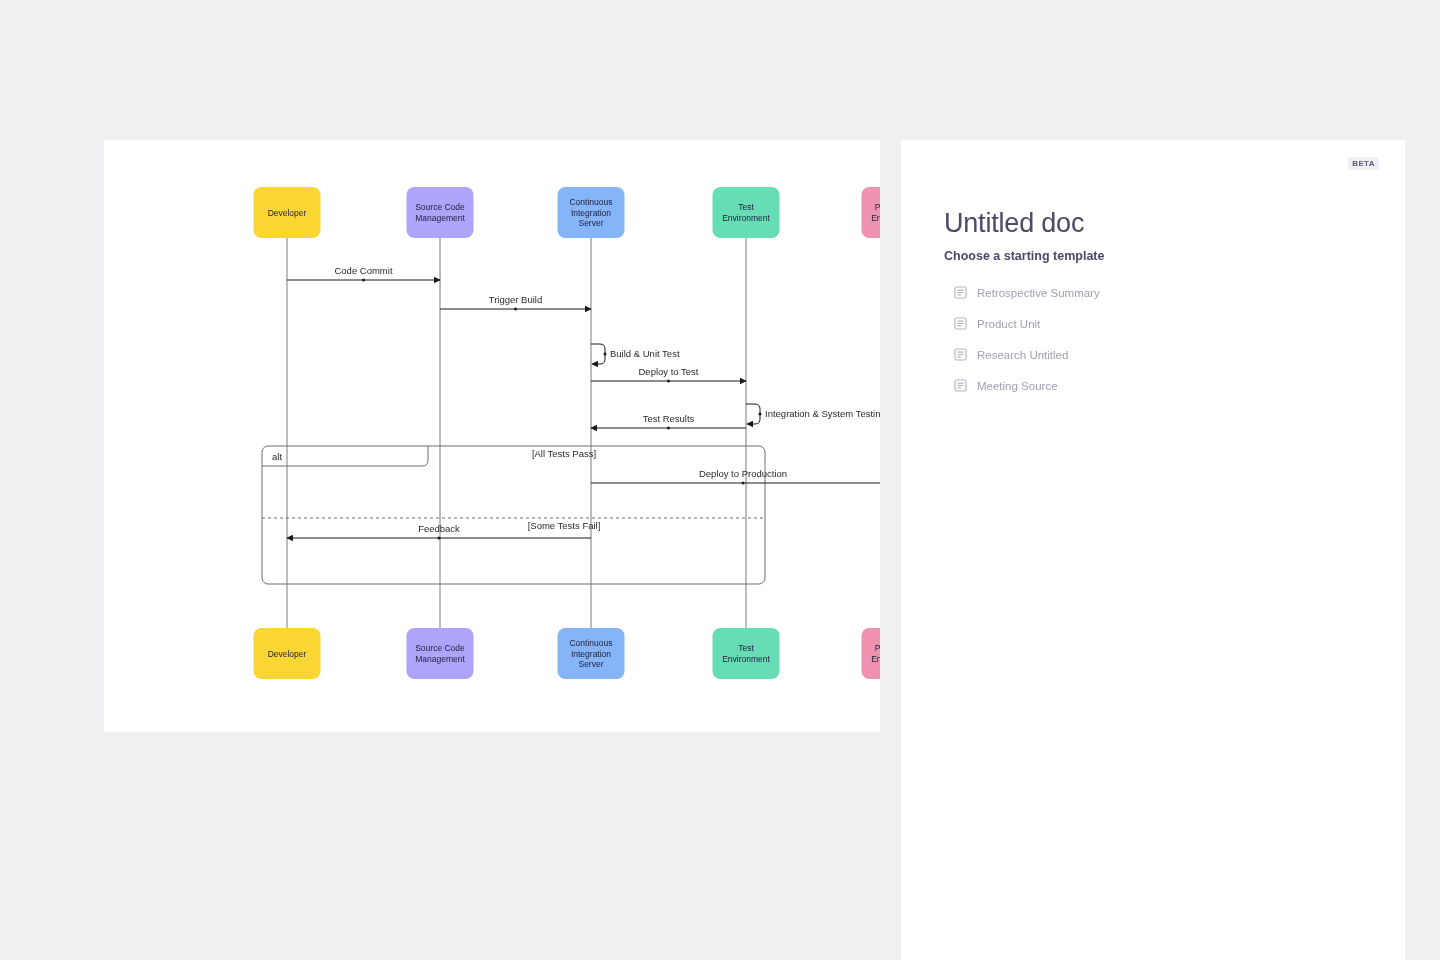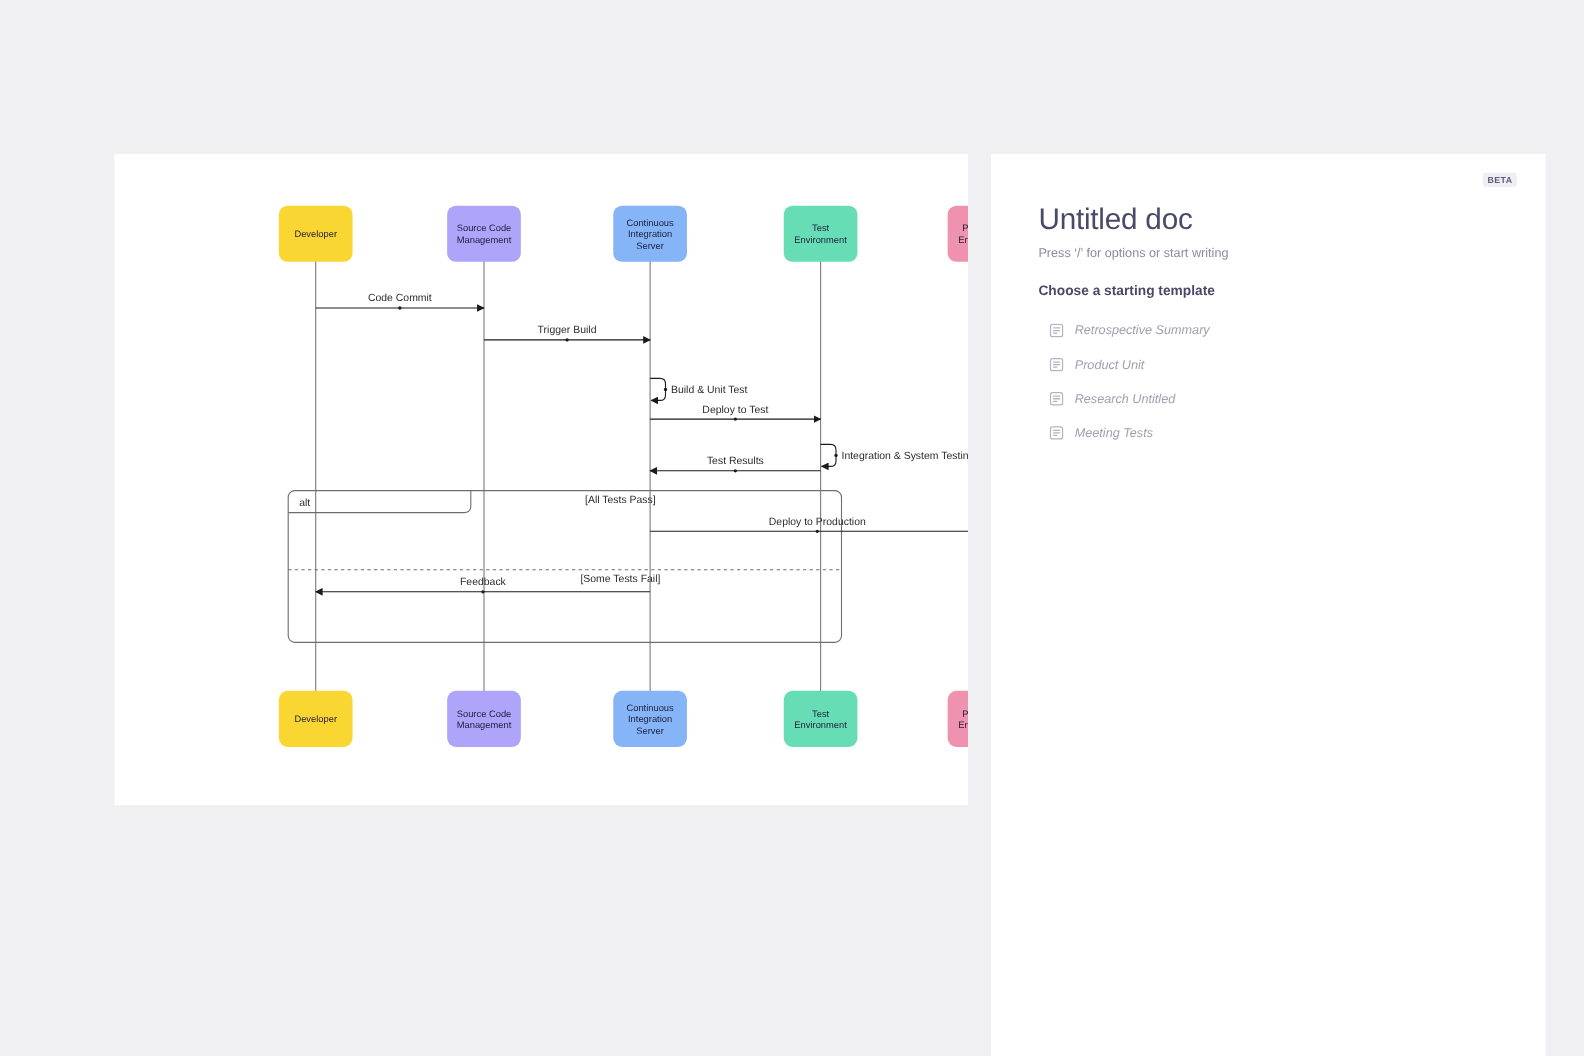--- a/index.html
+++ b/index.html
@@ -45,21 +45,21 @@
     top: 17px;
     font-size: 8px;
     font-weight: bold;
     letter-spacing: 0.4px;
     color: #5C5C79;
     background: #EEEEF4;
     padding: 2px 4px;
     border-radius: 3px;
   }
   .doc-inner {
-    padding: 44px 0 0 43px;
+    padding: 68px 0 0 43px;
   }
   .doc-title {
     font-size: 27px;
     font-weight: normal;
     color: #4A4A68;
     margin: 0 0 10px 0;
     letter-spacing: -0.2px;
   }
   .doc-hint {
     font-size: 11.5px;
@@ -69,21 +69,20 @@
   .doc-subtitle {
     font-size: 12.5px;
     font-weight: bold;
     color: #4A4A68;
     margin: 0 0 14px 0;
   }
   .template-list {
     list-style: none;
     margin: 0;
     padding: 0 0 0 10px;
-    font-style: italic;
   }
   .template-item {
     display: flex;
     align-items: center;
     gap: 10px;
     height: 31px;
     cursor: pointer;
   }
   .template-item .tpl-icon {
     width: 13px;
@@ -214,21 +213,20 @@
   </div>
 
   <div class="doc-panel">
 
     <div class="beta-badge">BETA</div>
 
     <div class="doc-inner">
 
       <h1 class="doc-title">Untitled doc</h1>
 
-      <p class="doc-hint">Press ‘/’ for options or start writing</p>
 
       <h2 class="doc-subtitle">Choose a starting template</h2>
 
       <ul class="template-list" id="template-list">
           <li class="template-item">
             <svg class="tpl-icon" viewBox="0 0 16 16">
               <rect x="1.2" y="1.2" width="13.6" height="13.6" rx="2.2" ry="2.2" fill="none" stroke="#B4B4C4" stroke-width="1.4"></rect>
               <rect x="4" y="4.4" width="8" height="1.4" rx="0.6" fill="#B4B4C4"></rect>
               <rect x="4" y="7.3" width="8" height="1.4" rx="0.6" fill="#B4B4C4"></rect>
               <rect x="4" y="10.2" width="5" height="1.4" rx="0.6" fill="#B4B4C4"></rect>
@@ -253,19 +251,19 @@
             </svg>
             <span class="tpl-label">Research Untitled</span>
           </li>
           <li class="template-item">
             <svg class="tpl-icon" viewBox="0 0 16 16">
               <rect x="1.2" y="1.2" width="13.6" height="13.6" rx="2.2" ry="2.2" fill="none" stroke="#B4B4C4" stroke-width="1.4"></rect>
               <rect x="4" y="4.4" width="8" height="1.4" rx="0.6" fill="#B4B4C4"></rect>
               <rect x="4" y="7.3" width="8" height="1.4" rx="0.6" fill="#B4B4C4"></rect>
               <rect x="4" y="10.2" width="5" height="1.4" rx="0.6" fill="#B4B4C4"></rect>
             </svg>
-            <span class="tpl-label">Meeting Tests</span>
+            <span class="tpl-label">Meeting Source</span>
           </li>
         </ul>
     </div>
   </div>
 
 </div>
 
 </body></html>

